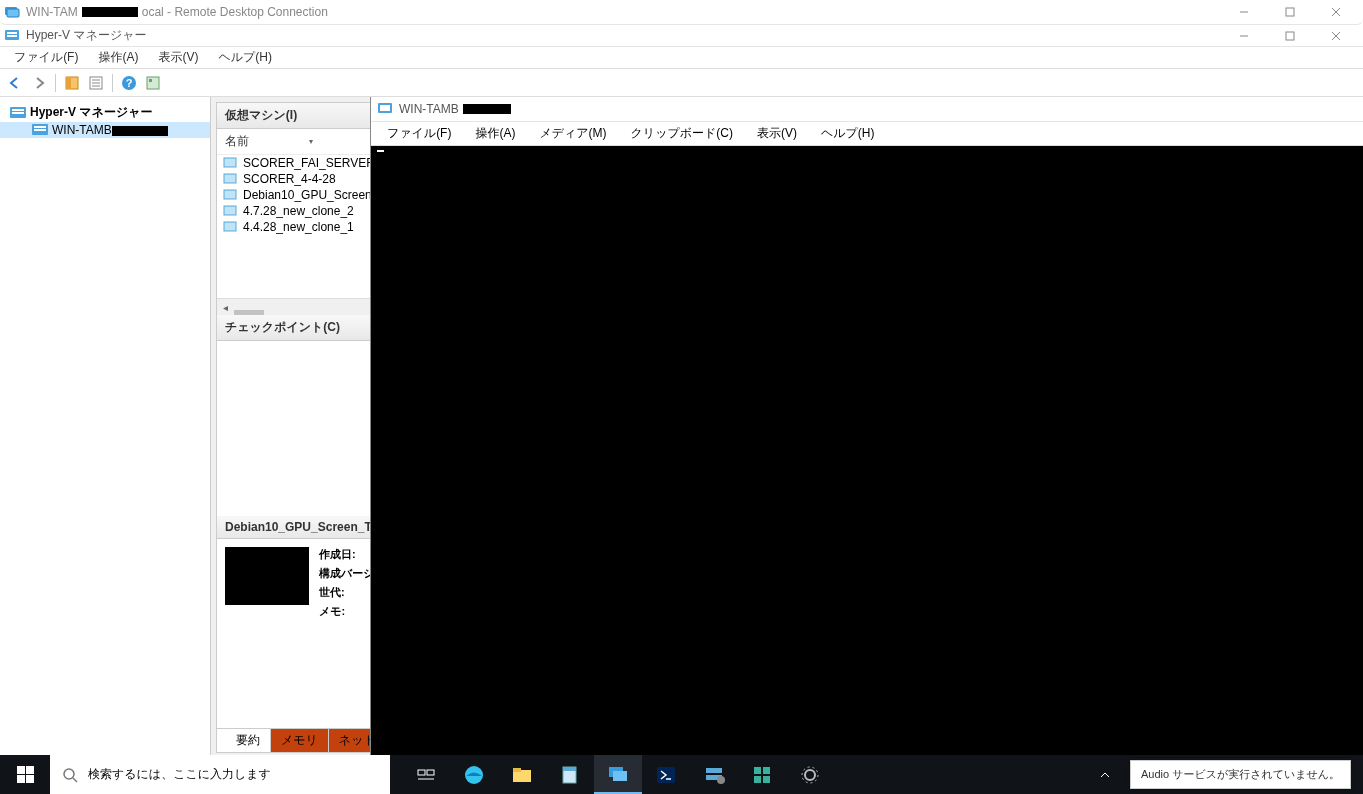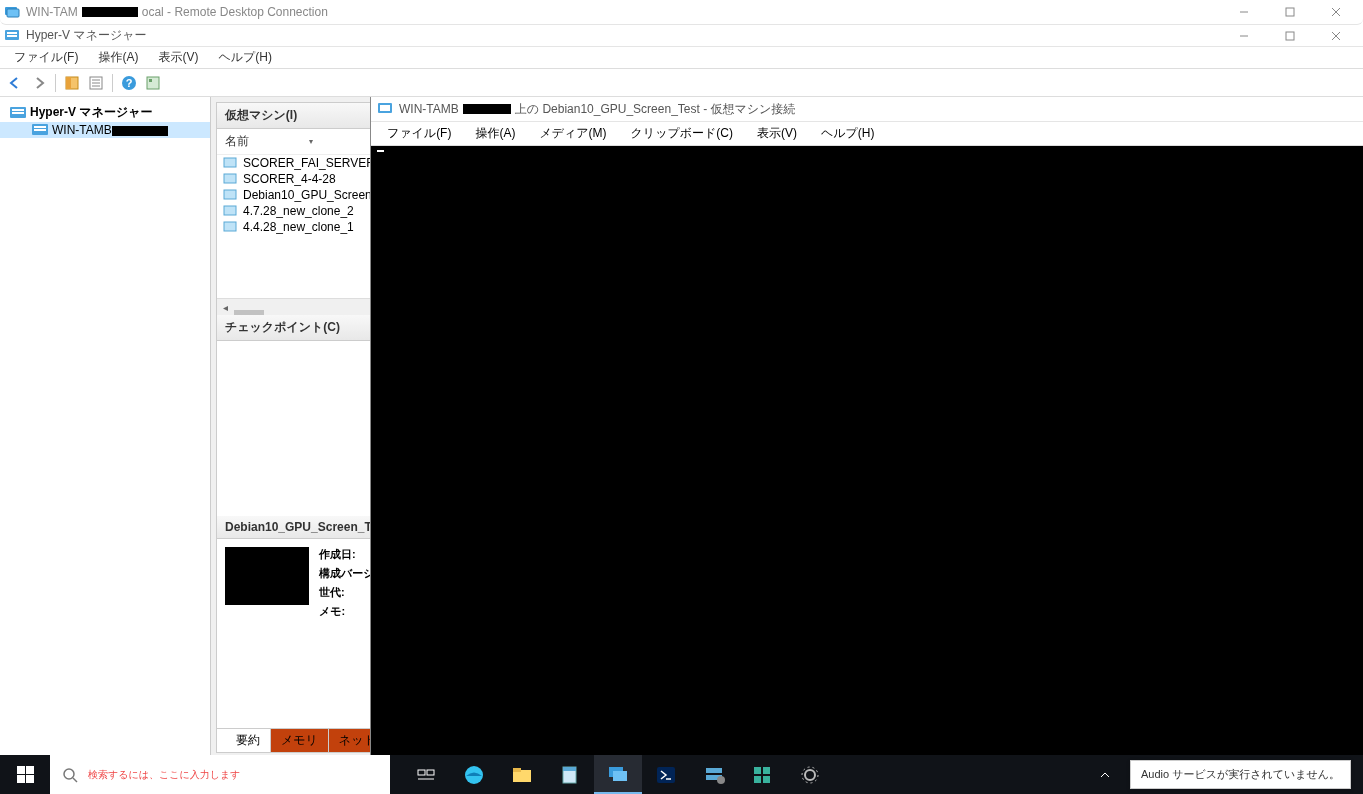--- a/index.html
+++ b/index.html
@@ -69,21 +69,21 @@
 .vmc-titlebar .title { font-size: 12px; color: #555; display:flex; align-items:center; gap:4px; }
 .vmc-titlebar .redact { display:inline-block; width:48px; height:10px; background:#000; }
 .vmc-menubar { height: 24px; display:flex; align-items:center; padding: 0 4px; font-size: 12px; border-bottom:1px solid #ddd; }
 .vmc-menubar .item { padding: 2px 12px; }
 .vmc-screen { flex:1; background:#000; position:relative; }
 .cursor-blink { position:absolute; left:6px; top:4px; width:7px; height:2px; background:#fff; }
 
 
 .taskbar { position:absolute; left:0; right:0; bottom:0; height:39px; background:#101318; display:flex; align-items:center; color:#fff; }
 .start-btn { width:50px; height:39px; display:flex; align-items:center; justify-content:center; }
-.search-box { flex:0 0 340px; height:39px; background:#fff; color:#ef4444; display:flex; align-items:center; padding: 0 12px; gap:10px; font-size:10px; }
+.search-box { flex:0 0 340px; height:39px; background:#fff; color:#000000; display:flex; align-items:center; padding: 0 12px; gap:10px; font-size:12px; }
 .task-icons { display:flex; align-items:center; height:39px; margin-left:12px; }
 .task-icons .ti { width:48px; height:39px; display:flex; align-items:center; justify-content:center; }
 .task-icons .ti.active { border-bottom: 2px solid #76b9ed; background:#272b33; }
 .systray { margin-left:auto; display:flex; align-items:center; gap:4px; padding-right:4px; }
 .systray .tray-item { padding: 0 8px; height:39px; display:flex; align-items:center; font-size:11px; }
 .notif-bubble { background:#fff; color:#333; font-size:11px; padding:6px 10px; border:1px solid #ccc; box-shadow:0 1px 4px rgba(0,0,0,.2); }
 
 
 svg { display:block; }
 .sortarrow { font-size:8px; color:#666; margin-left:2px; }
@@ -319,21 +319,20 @@
   <div class="vmc-titlebar">
     <span>
         <svg width="16" height="16">
           <rect x="1" y="2" width="14" height="10" rx="1" fill="#4aa3df"></rect>
           <rect x="3" y="4" width="10" height="6" fill="#fff"></rect>
         </svg>
       </span>
     <span class="title">
       <span>WIN-TAMB</span>
       <span class="redact"></span>
-      <span> 上の Debian10_GPU_Screen_Test - 仮想マシン接続</span>
     </span>
   </div>
   <div class="vmc-menubar">
     <div class="item">ファイル(F)</div>
     <div class="item">操作(A)</div>
     <div class="item">メディア(M)</div>
     <div class="item">クリップボード(C)</div>
     <div class="item">表示(V)</div>
     <div class="item">ヘルプ(H)</div>
   </div>

